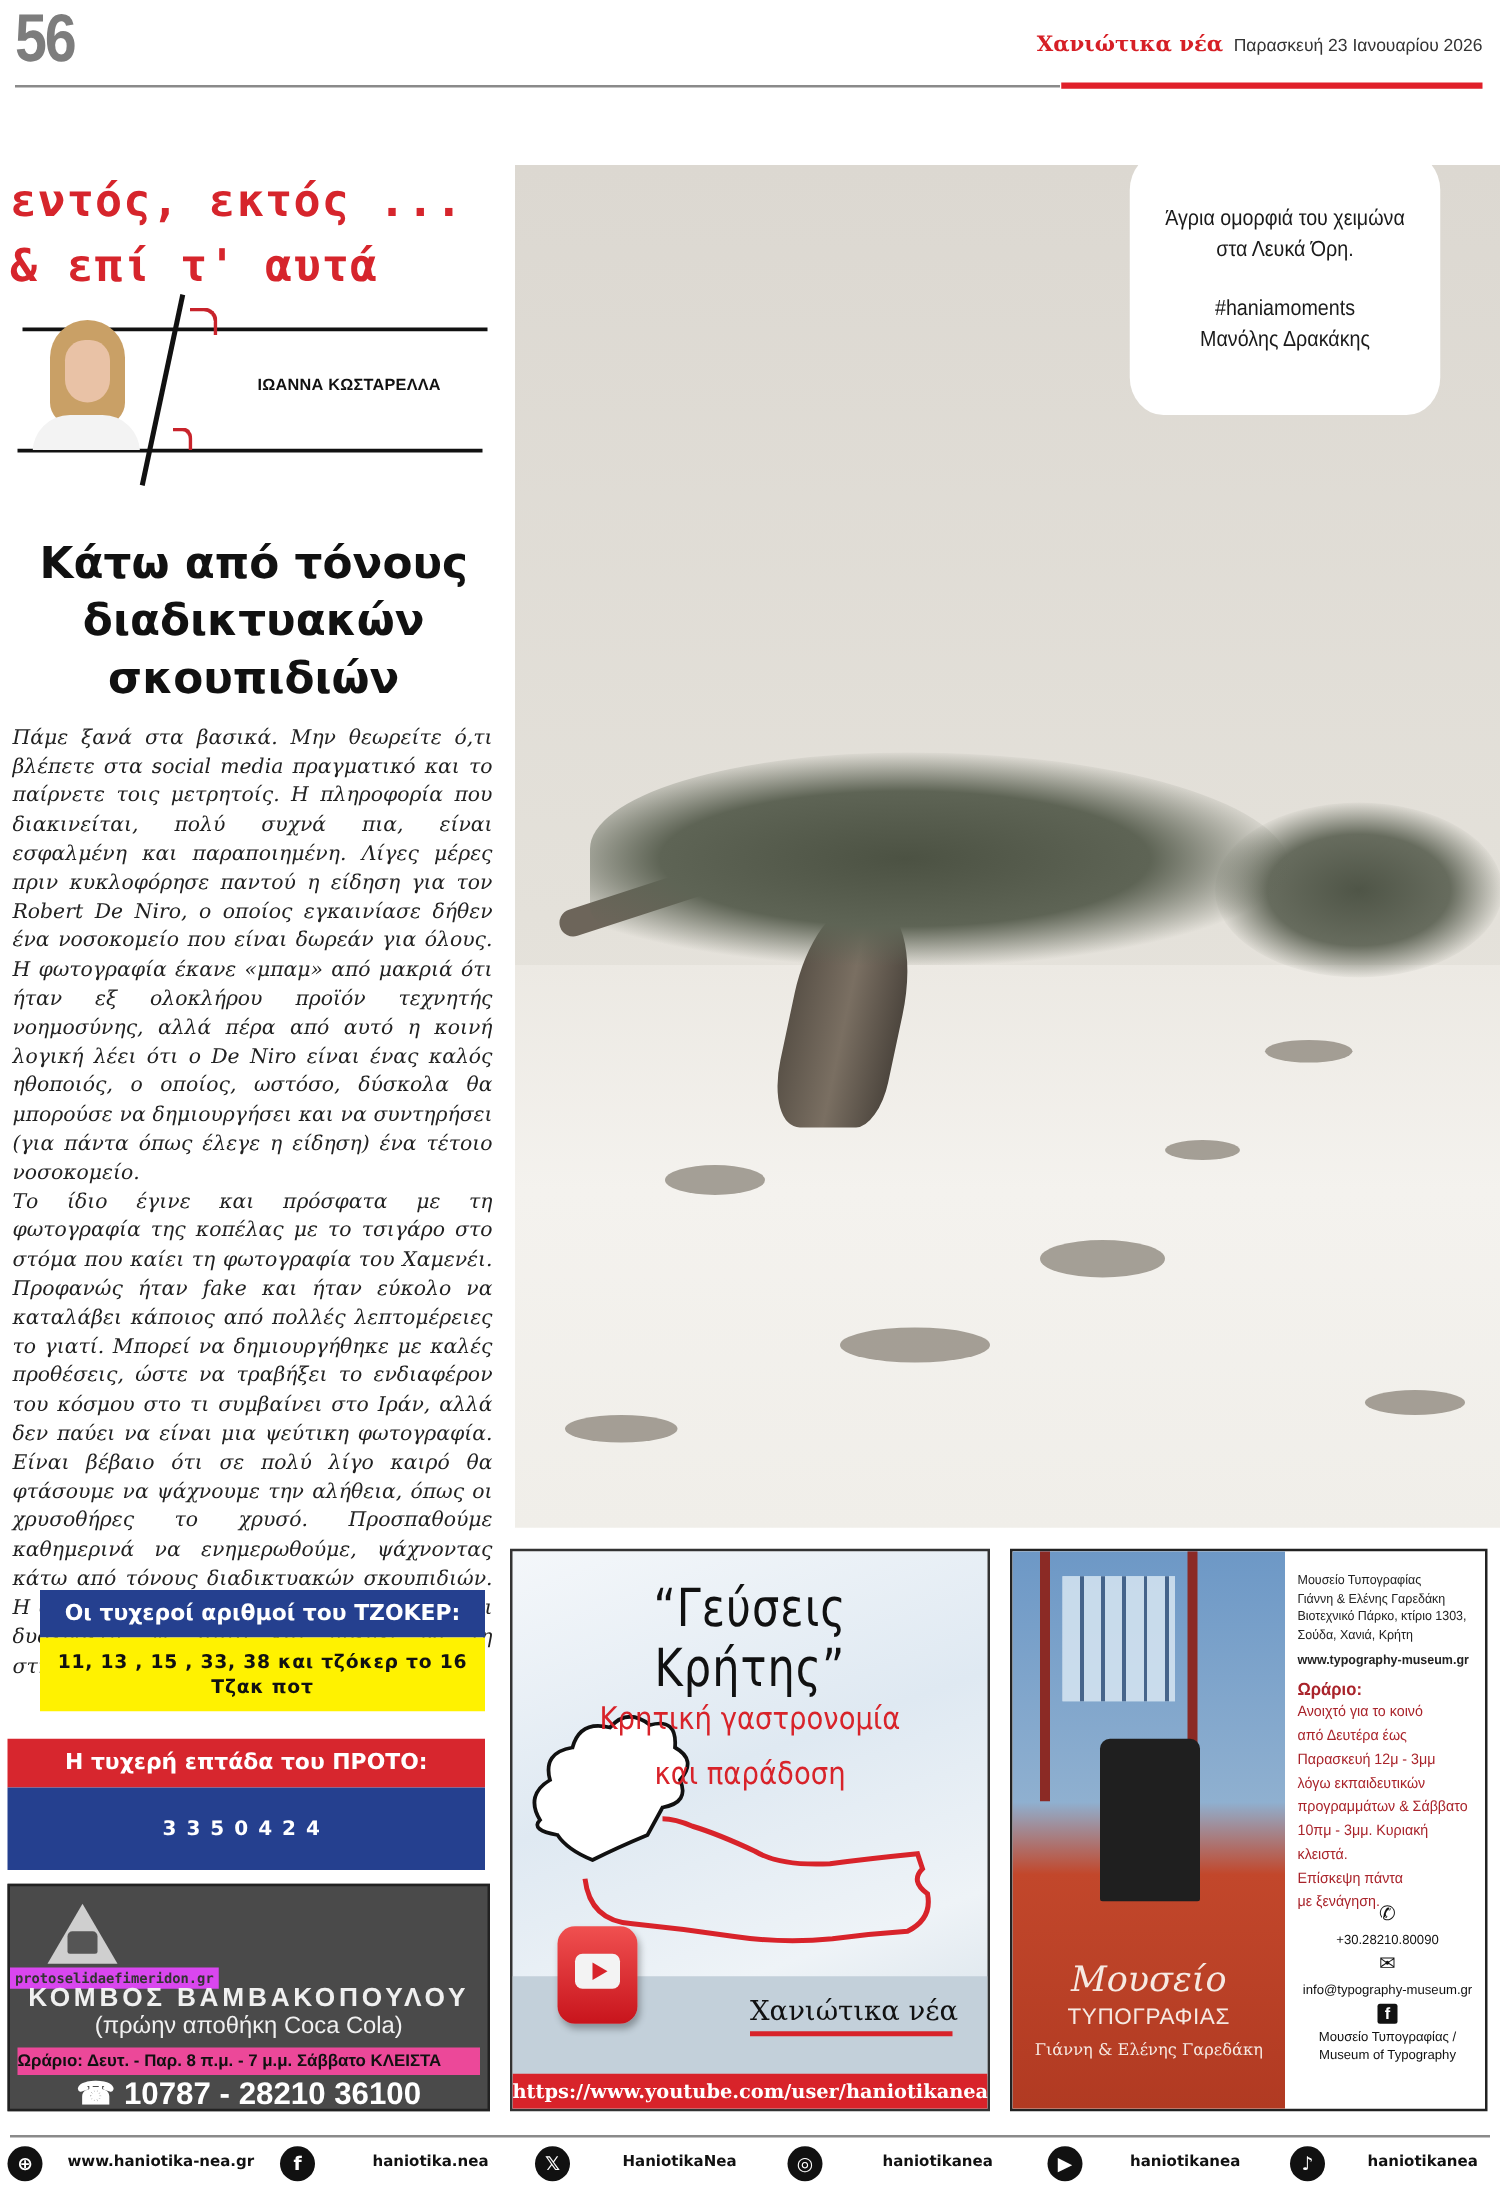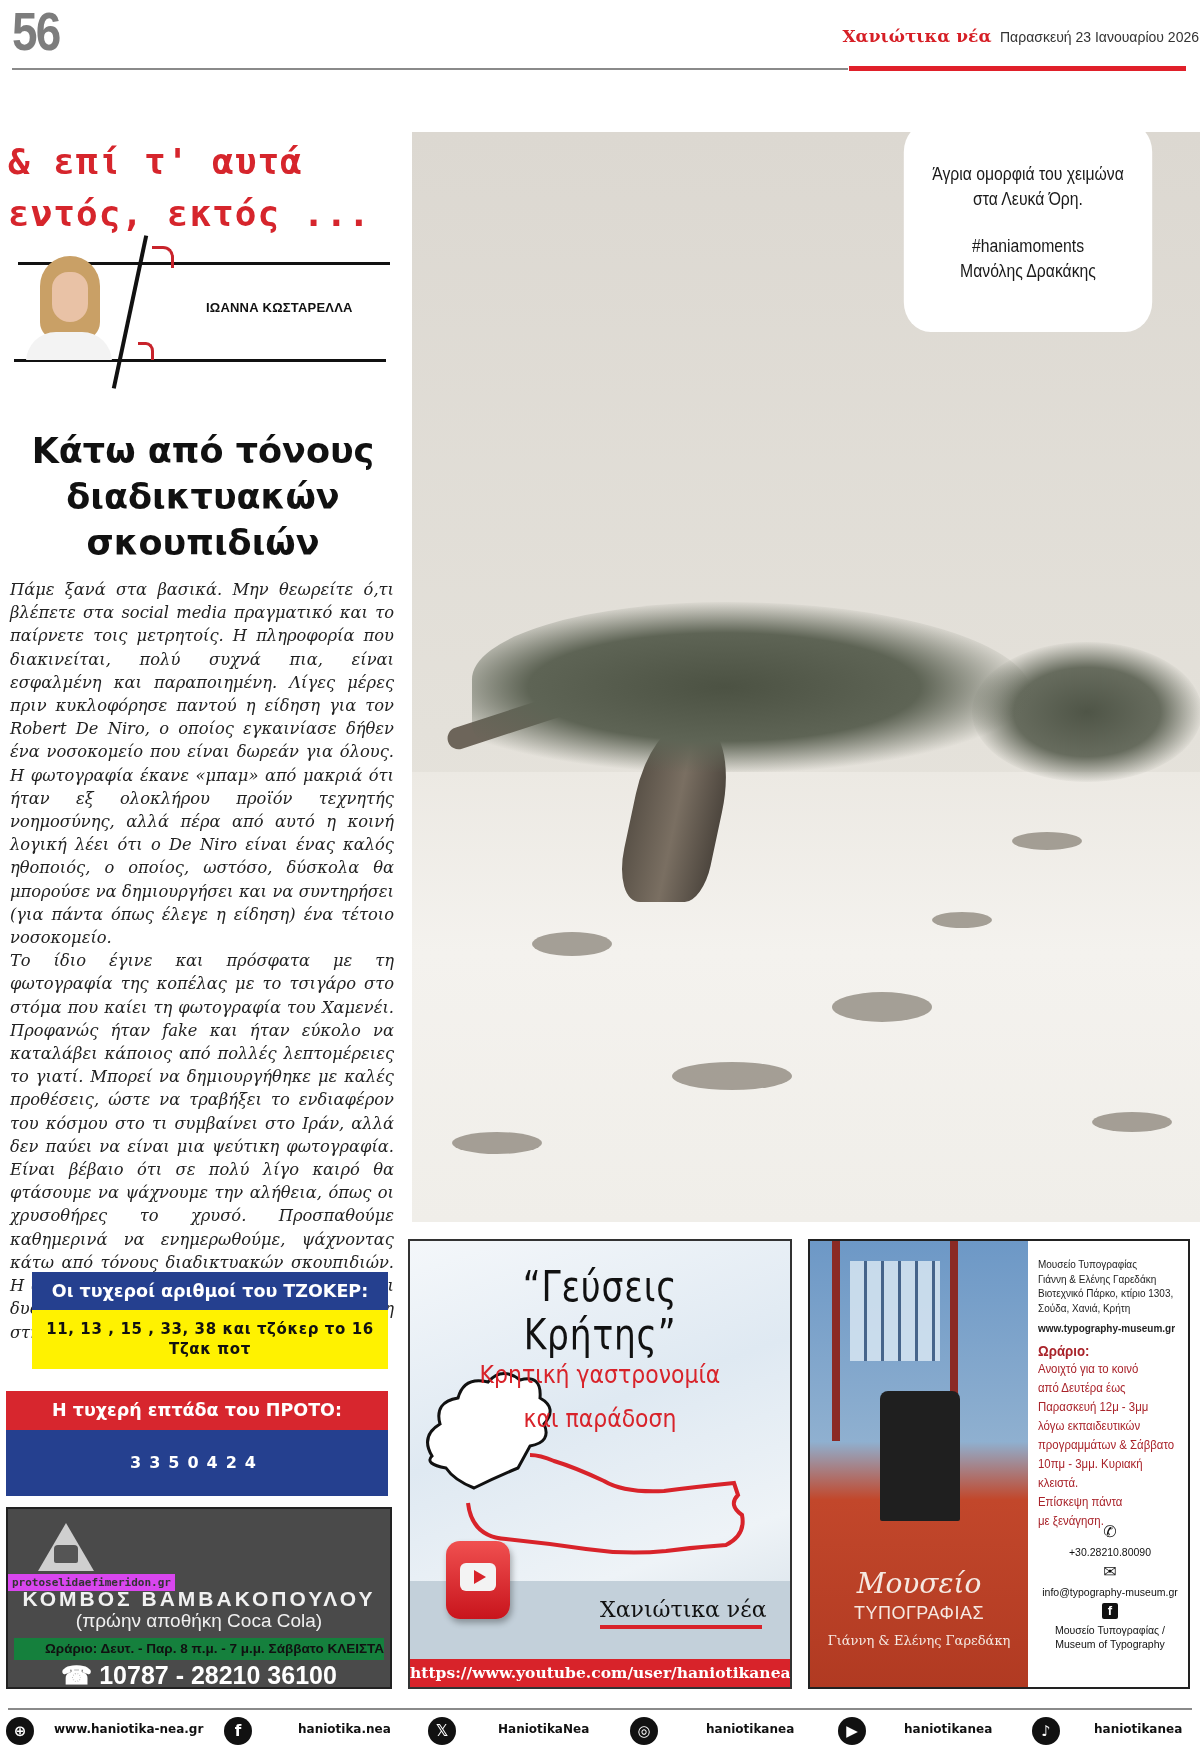--- a/index.html
+++ b/index.html
@@ -3,21 +3,21 @@
 <meta charset="utf-8">
 <style>
   * { box-sizing: border-box; margin: 0; padding: 0; }
   html, body { width: 1200px; height: 1752px; background: #ffffff; overflow: hidden; }
   body { position: relative; font-family: "DejaVu Sans", sans-serif; color: #111; }
 
   
   .page-num { position: absolute; left: 12px; top: 4px; font-family: "Liberation Sans", sans-serif; font-weight: bold; font-size: 54px; color: #7d7d7d; letter-spacing: -2px; transform: scaleX(0.85); transform-origin: left top; line-height: 1; }
   .hdr-line { position: absolute; left: 12px; top: 68px; width: 836px; height: 2px; background: #8a8a8a; }
   .hdr-red { position: absolute; left: 849px; top: 66px; width: 337px; height: 5px; background: #e0202a; }
-  .hdr-right { position: absolute; right: 1px; top: 28px; font-size: 14px; line-height: 1; white-space: nowrap; text-align: right; }
+  .hdr-right { position: absolute; right: 14px; top: 28px; font-size: 14px; line-height: 1; white-space: nowrap; text-align: right; }
   .hdr-brand { font-family: "DejaVu Serif", serif; font-weight: bold; color: #d61f26; font-size: 17px; margin-right: 4px; }
   .hdr-date { font-family: "Liberation Sans", sans-serif; color: #333; font-size: 14px; }
 
   
   .col-title { position: absolute; left: 8px; top: 136px; width: 390px; font-family: "DejaVu Sans Mono", monospace; font-weight: bold; color: #d6252c; font-size: 36px; line-height: 52px; letter-spacing: 1px; }
   .author-block { position: absolute; left: 10px; top: 232px; width: 380px; height: 160px; }
   .author-line1 { position: absolute; left: 8px; top: 30px; width: 372px; height: 3px; background: #111; }
   .author-line2 { position: absolute; left: 4px; top: 127px; width: 372px; height: 3px; background: #111; }
   .author-slash { position: absolute; left: 118px; top: 2px; width: 4px; height: 156px; background: #111; transform: rotate(12deg); transform-origin: center; }
   .author-arc1 { position: absolute; left: 142px; top: 14px; width: 22px; height: 22px; border-top: 3px solid #c8232b; border-right: 3px solid #c8232b; border-radius: 0 50% 0 0; }
@@ -55,21 +55,21 @@
   .proto-nums { background: #25408f; color: #fff; font-family: "DejaVu Sans", sans-serif; font-weight: bold; font-size: 16px; height: 66px; line-height: 66px; text-align: center; letter-spacing: 8px; }
 
   
   .kteo { position: absolute; left: 6px; top: 1507px; width: 386px; height: 182px; background: #4a4a4a; border: 2px solid #222; color: #fff; overflow: hidden; }
   .kteo-tri { position: absolute; left: 30px; top: 14px; width: 0; height: 0; border-left: 28px solid transparent; border-right: 28px solid transparent; border-bottom: 48px solid #cfcfcf; }
   .kteo-car { position: absolute; left: 46px; top: 36px; width: 24px; height: 18px; background: #555; border-radius: 4px 4px 2px 2px; }
   .kteo-title { position: absolute; left: 86px; top: 2px; font-family: "Liberation Sans", sans-serif; font-size: 56px; line-height: 60px; letter-spacing: 4px; }
   .kteo-watermark { position: absolute; left: 0; top: 65px; background: #d946ef; color: #333; font-family: "DejaVu Sans Mono", monospace; font-size: 11px; font-weight: bold; padding: 2px 4px; }
   .kteo-street { position: absolute; left: 0; width: 100%; top: 79px; text-align: center; font-family: "Liberation Sans", sans-serif; font-weight: bold; font-size: 21px; letter-spacing: 3px; color: #f0f0f0; line-height: 22px; }
   .kteo-sub { position: absolute; left: 0; width: 100%; top: 101px; text-align: center; font-family: "Liberation Sans", sans-serif; font-size: 19px; color: #f0f0f0; line-height: 22px; }
-  .kteo-hours { position: absolute; left: 6px; width: 370px; top: 129px; height: 22px; background: #15803d; color: #111; text-align: right; font-family: "Liberation Sans", sans-serif; font-weight: bold; font-size: 13.5px; line-height: 22px; }
+  .kteo-hours { position: absolute; left: 6px; width: 370px; top: 129px; height: 22px; background: #ec4899; color: #111; text-align: left; font-family: "Liberation Sans", sans-serif; font-weight: bold; font-size: 13.5px; line-height: 22px; }
   .kteo-phone { position: absolute; left: 0; width: 100%; top: 152px; text-align: center; font-family: "Liberation Sans", sans-serif; font-weight: bold; font-size: 25px; line-height: 28px; }
 
   
   .geuseis { position: absolute; left: 408px; top: 1239px; width: 384px; height: 450px; border: 2px solid #333; background: linear-gradient(160deg, #f4f7fa 0%, #dfe9f2 40%, #eef3f7 70%, #cfdbe4 100%); overflow: hidden; }
   .g-title { position: absolute; left: 0; width: 100%; top: 22px; text-align: center; font-family: "DejaVu Sans", sans-serif; font-size: 42px; line-height: 48px; color: #111; transform: scaleX(0.82); letter-spacing: 1px; }
   .g-sub { position: absolute; left: 0; width: 100%; top: 112px; text-align: center; font-family: "DejaVu Sans", sans-serif; font-size: 25px; line-height: 44px; color: #d8232a; transform: scaleX(0.88); }
   .g-band { position: absolute; left: 0; top: 340px; width: 100%; height: 80px; background: #c3d0da; }
   .g-yt { position: absolute; left: 36px; top: 300px; width: 64px; height: 78px; background: linear-gradient(#f05050, #c8141c); border-radius: 14px; box-shadow: 2px 4px 6px rgba(0,0,0,0.3); }
   .g-yt-inner { position: absolute; left: 14px; top: 22px; width: 36px; height: 28px; background: #f3f3f3; border-radius: 6px; }
   .g-yt-play { position: absolute; left: 28px; top: 29px; width: 0; height: 0; border-top: 7px solid transparent; border-bottom: 7px solid transparent; border-left: 12px solid #d8232a; }
@@ -106,22 +106,22 @@
 
 <div class="page-num">56</div>
 <div class="hdr-right">
   <span class="hdr-brand">Χανιώτικα νέα</span>
   <span class="hdr-date">Παρασκευή 23 Ιανουαρίου 2026</span>
 </div>
 <div class="hdr-line"></div>
 <div class="hdr-red"></div>
 
 <div class="col-title">
+  <div>εντός, εκτός ...</div>
   <div>&amp; επί τ' αυτά</div>
-  <div>εντός, εκτός ...</div>
 </div>
 
 <div class="author-block">
   <div class="author-line1"></div>
   <div class="author-line2"></div>
   <div class="author-photo">
     <div class="photo-hair"></div>
     <div class="photo-face"></div>
     <div class="photo-shirt"></div>
   </div>

